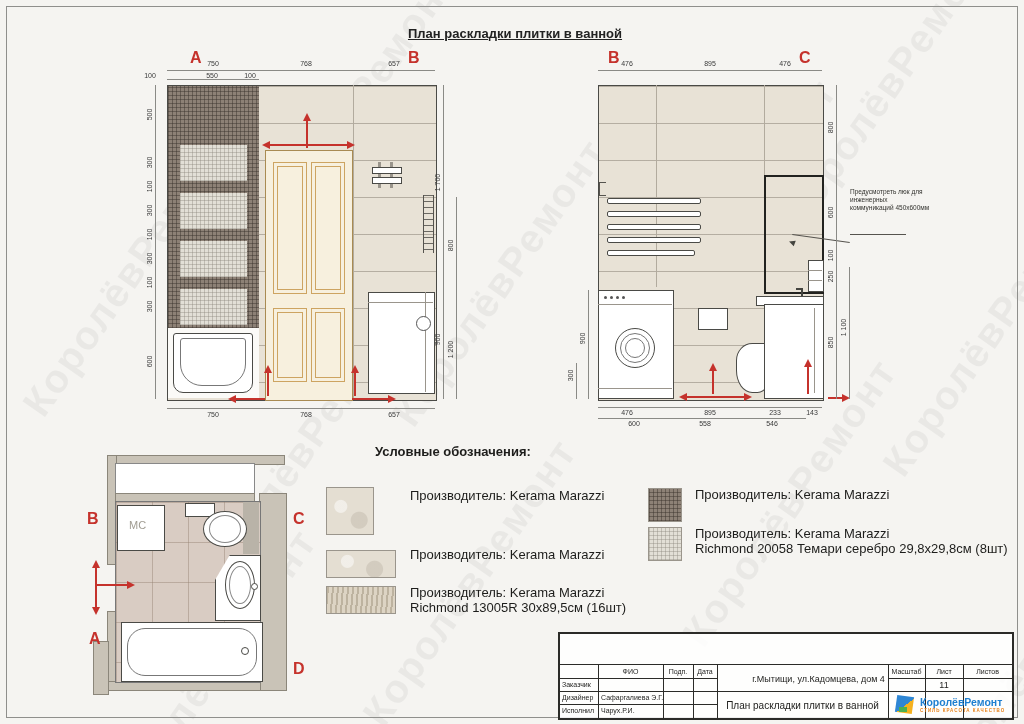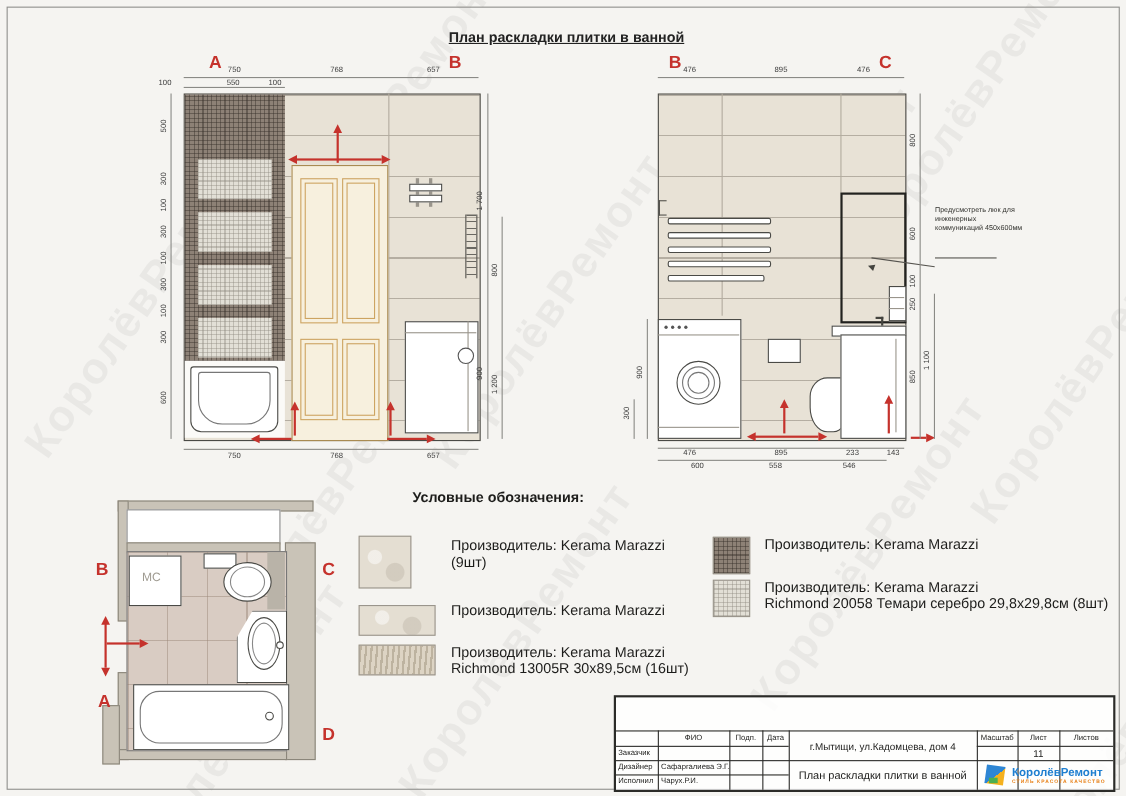--- a/index.html
+++ b/index.html
@@ -307,21 +307,20 @@
     <div class="wl" style="left:208px;top:66px;">C</div>
     <div class="wl" style="left:4px;top:186px;">A</div>
     <div class="wl" style="left:208px;top:216px;">D</div>
   </div>
 
   <div class="leg-h" style="left:375px;top:444px;">Условные обозначения:</div>
 
   <div class="sw sw-beige" style="left:326px;top:487px;width:46px;height:46px;"></div>
   <div class="leg-t" style="left:410px;top:488px;width:235px;">
     <div>Производитель: Kerama Marazzi</div>
-    <div>(9шт)</div>
   </div>
 
   <div class="sw sw-beige" style="left:326px;top:550px;width:68px;height:26px;"></div>
   <div class="leg-t" style="left:410px;top:547px;width:240px;">
     <div>Производитель: Kerama Marazzi</div>
   </div>
 
   <div class="sw swstruct" style="left:326px;top:586px;width:68px;height:26px;"></div>
   <div class="leg-t" style="left:410px;top:585px;width:240px;">
     <div>Производитель: Kerama Marazzi</div>
@@ -355,21 +354,21 @@
     <div class="tbl" style="left:403px;top:30px;width:1px;height:54px;"></div>
 
     <div class="tbt tbc" style="left:38px;top:34px;width:65px;">ФИО</div>
     <div class="tbt tbc" style="left:103px;top:34px;width:30px;">Подп.</div>
     <div class="tbt tbc" style="left:133px;top:34px;width:24px;">Дата</div>
     <div class="tbt" style="left:2px;top:47px;">Заказчик</div>
     <div class="tbt" style="left:2px;top:60px;">Дизайнер</div>
     <div class="tbt" style="left:2px;top:73px;">Исполнил</div>
     <div class="tbt" style="left:41px;top:60px;">Сафаргалиева Э.Г.</div>
     <div class="tbt" style="left:41px;top:73px;">Чарух.Р.И.</div>
-    <div class="tbt tbc" style="left:157px;top:40px;width:171px;font-size:9px;">г.Мытищи, ул.Кадомцева, дом 4</div>
+    <div class="tbt tbc" style="left:173px;top:40px;width:171px;font-size:9px;">г.Мытищи, ул.Кадомцева, дом 4</div>
     <div class="tbt tbc" style="left:328px;top:34px;width:37px;">Масштаб</div>
     <div class="tbt tbc" style="left:365px;top:34px;width:38px;">Лист</div>
     <div class="tbt tbc" style="left:403px;top:34px;width:49px;">Листов</div>
     <div class="tbt tbc" style="left:365px;top:46px;width:38px;font-size:9px;">11</div>
     <div class="tbt tbc" style="left:157px;top:66px;width:171px;font-size:10px;">План раскладки плитки в ванной</div>
 
     <div class="abs" style="left:336px;top:62px;width:17px;height:17px;background:linear-gradient(135deg,#2e86d4 55%,#f5b11e 55%);transform:rotate(8deg);"></div>
     <div class="abs" style="left:339px;top:73px;width:8px;height:5px;background:#4caf50;"></div>
     <div class="logo-name" style="left:360px;top:62px;">КоролёвРемонт</div>
     <div class="logo-tag" style="left:360px;top:74px;">СТИЛЬ КРАСОТА КАЧЕСТВО</div>

